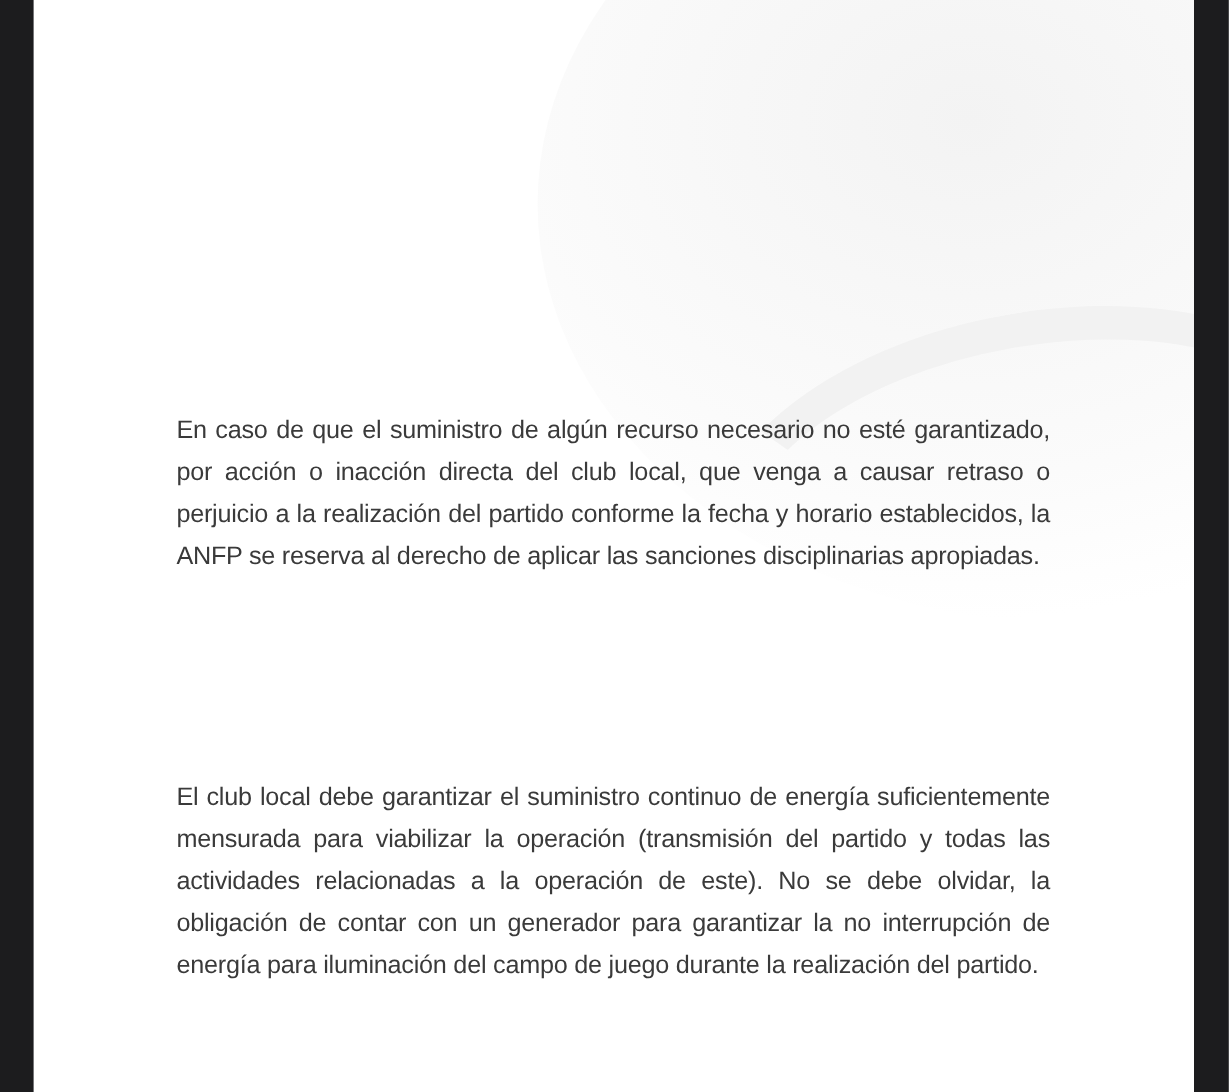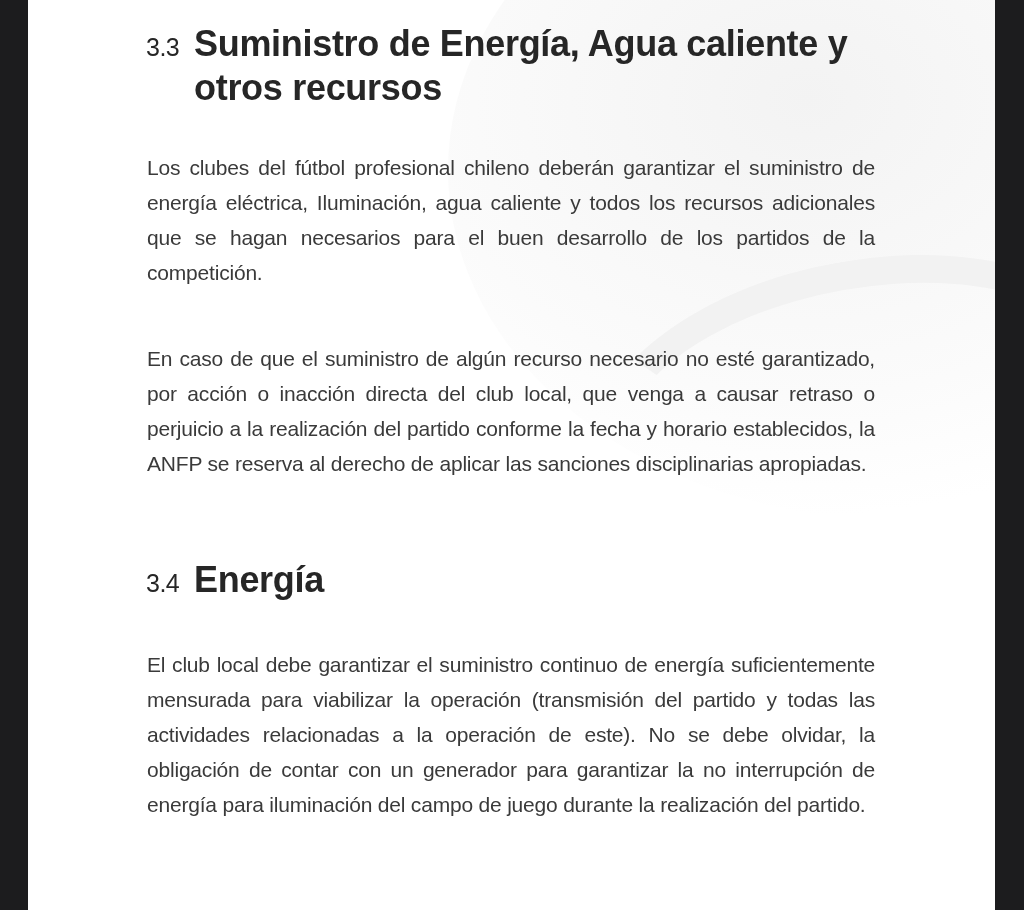--- a/index.html
+++ b/index.html
@@ -40,27 +40,18 @@
       letter-spacing: -0.2px;
     }
   </style>
 </head>
 <body>
 
 <div class="page">
   <div class="watermark"></div>
   <div class="watermark2"></div>
 
-  <div class="h" style="top:22px;">
-    <span class="num">3.3</span>
-    <span class="title" style="width:700px;">Suministro de Energía, Agua caliente y otros recursos</span>
-  </div>
 
-  <p class="p" style="top:150px;">Los clubes del fútbol profesional chileno deberán garantizar el suministro de energía eléctrica, Iluminación, agua caliente y todos los recursos adicionales que se hagan necesarios para el buen desarrollo de los partidos de la competición.</p>
   <p class="p" style="top:323px;margin-top:18px;">En caso de que el suministro de algún recurso necesario no esté garantizado, por acción o inacción directa del club local, que venga a causar retraso o perjuicio a la realización del partido conforme la fecha y horario establecidos, la ANFP se reserva al derecho de aplicar las sanciones disciplinarias apropiadas.</p>
 
-  <div class="h" style="top:558px;">
-    <span class="num">3.4</span>
-    <span class="title">Energía</span>
-  </div>
 
   <p class="p" style="top:647px;">El club local debe garantizar el suministro continuo de energía suficientemente mensurada para viabilizar la operación (transmisión del partido y todas las actividades relacionadas a la operación de este). No se debe olvidar, la obligación de contar con un generador para garantizar la no interrupción de energía para iluminación del campo de juego durante la realización del partido.</p>
 </div>
 
 </body></html>

